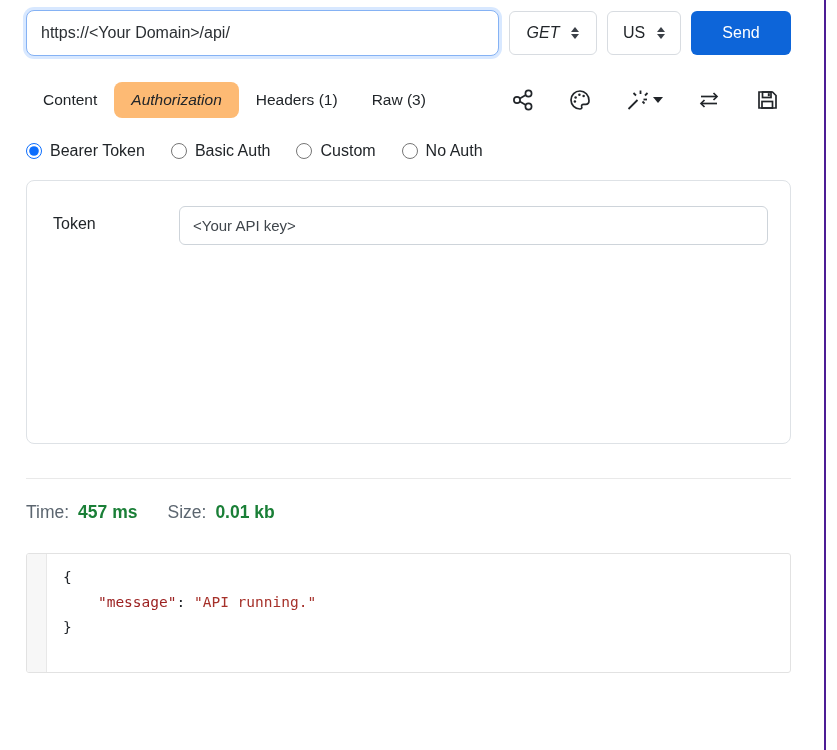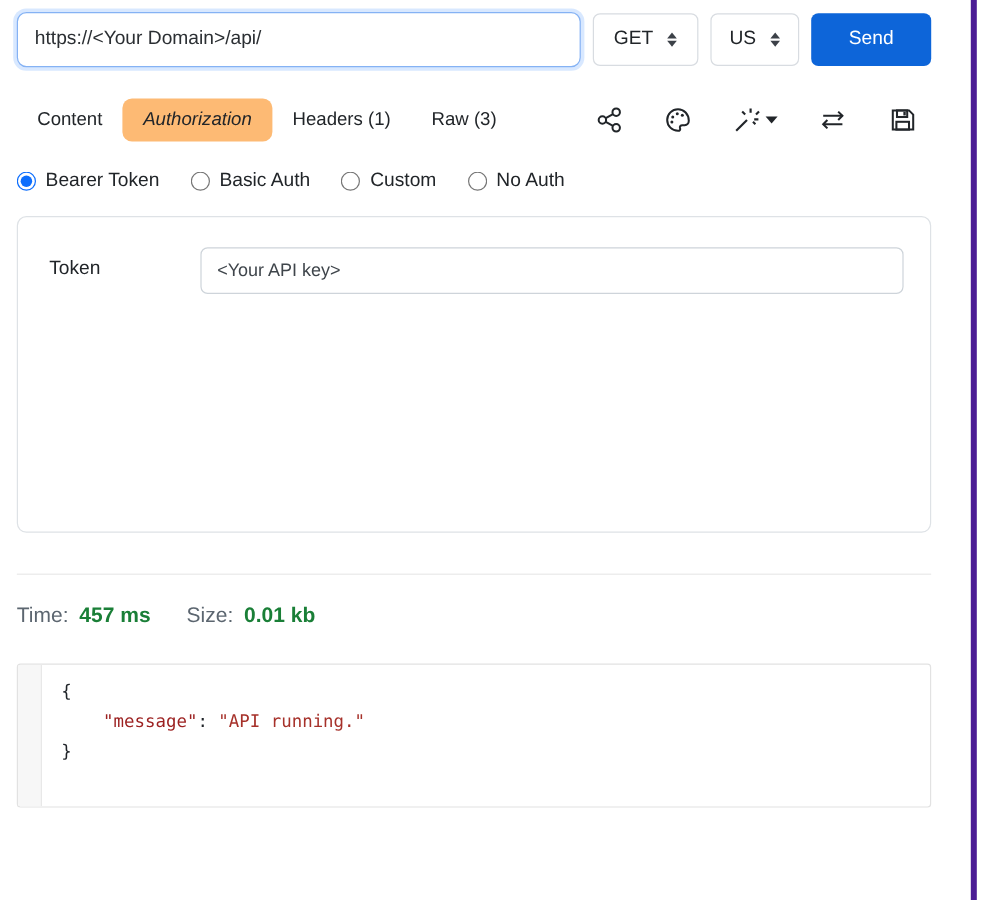--- a/index.html
+++ b/index.html
@@ -1,32 +1,32 @@
 <!DOCTYPE html>
 <html><head>
 <meta charset="utf-8">
 <style>
   * { margin:0; padding:0; box-sizing:border-box; }
   body { width:837px; height:750px; overflow:hidden; background:#fff;
          font-family:"Liberation Sans", sans-serif; color:#212529; }
   .page { position:relative; width:837px; height:750px; background:#fff; }
-  .main { position:absolute; left:0; top:0; width:814px; height:750px;
-          border-right:5px solid #4c1d95; padding:10px 33px 0 14px; }
+  .main { position:absolute; left:12px; top:0; width:814px; height:750px;
+          border-right:2px solid #4c1d95; padding:10px 33px 0 14px; }
 
   
   .req-bar { display:flex; gap:10px; height:46px; align-items:stretch; }
   .url-input { flex:1; border:1px solid #85b2f4; border-radius:8px;
                box-shadow:0 0 0 3px rgba(13,110,253,.16);
                padding:0 14px; font-size:16px; color:#2b2f33; outline:none;
                font-family:"Liberation Sans", sans-serif; }
   .select-box { display:flex; align-items:center; justify-content:center; gap:12px;
                 border:1px solid #d8dce1; border-radius:6px; background:#fff;
                 padding:0 12px; font-size:16px; color:#212529; cursor:pointer;
                 margin:1px 0; }
-  .select-box.method { width:88px; }
+  .select-box.method { width:88px;font-style:italic; }
   .select-box.region { width:74px; }
   .updown { display:flex; flex-direction:column; gap:2px; }
   .updown .tri-up { width:0; height:0; border-left:4px solid transparent;
                     border-right:4px solid transparent; border-bottom:5px solid #3c4148; }
   .updown .tri-down { width:0; height:0; border-left:4px solid transparent;
                       border-right:4px solid transparent; border-top:5px solid #3c4148; }
   .send-btn { width:100px; background:#0d65d9; color:#fff; border:none;
               border-radius:6px; font-size:16px; cursor:pointer; margin:1px 0;
               font-family:"Liberation Sans", sans-serif; }
 

